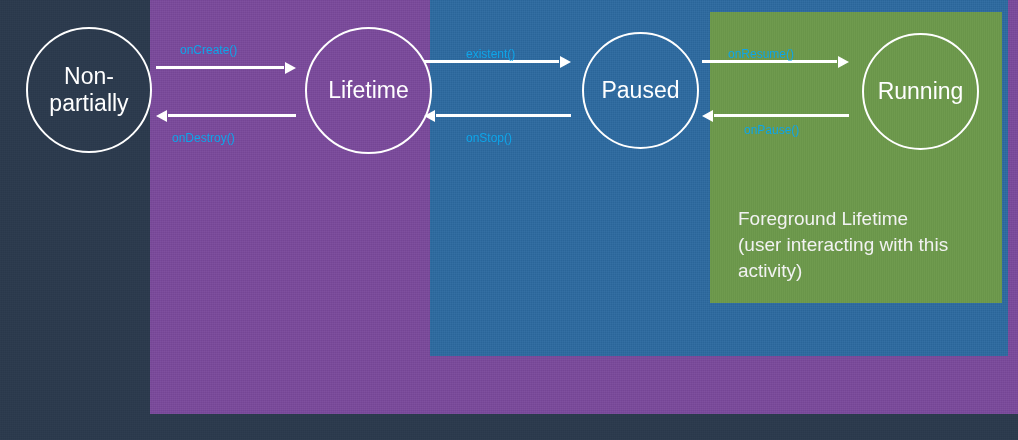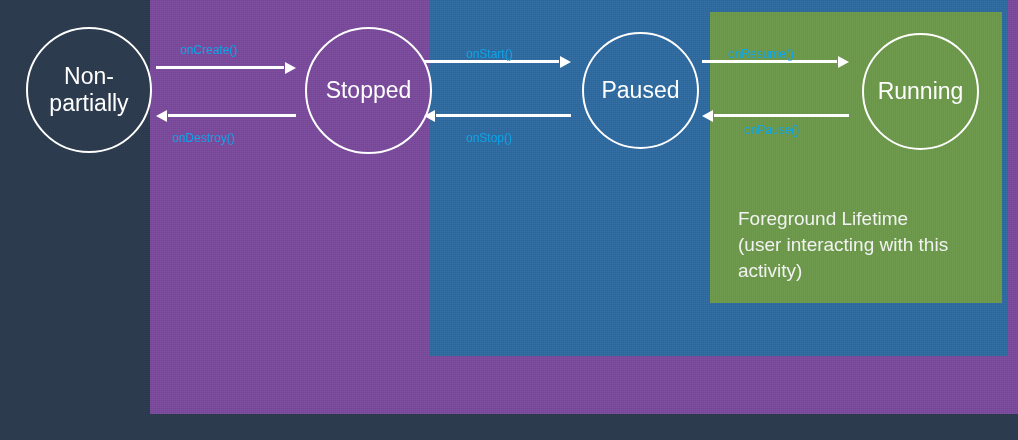--- a/index.html
+++ b/index.html
@@ -181,24 +181,24 @@
   </div>
   <div class="arrow right" id="arrow-onresume">
     <span class="head"></span>
   </div>
   <div class="arrow left" id="arrow-onpause">
     <span class="head"></span>
   </div>
 
   <div class="arrow-label" id="label-oncreate">onCreate()</div>
   <div class="arrow-label" id="label-ondestroy">onDestroy()</div>
-  <div class="arrow-label" id="label-onstart">onStart()</div>
+  <div class="arrow-label" id="label-onstart">existent()</div>
   <div class="arrow-label" id="label-onstop">onStop()</div>
   <div class="arrow-label" id="label-onresume">onResume()</div>
   <div class="arrow-label" id="label-onpause">onPause()</div>
 
   <div class="state" id="state-nonexistent">Non-
 partially</div>
-  <div class="state" id="state-stopped">Stopped</div>
+  <div class="state" id="state-stopped">Lifetime</div>
   <div class="state" id="state-paused">Paused</div>
   <div class="state" id="state-running">Running</div>
 
 </div>
 
 </body></html>

